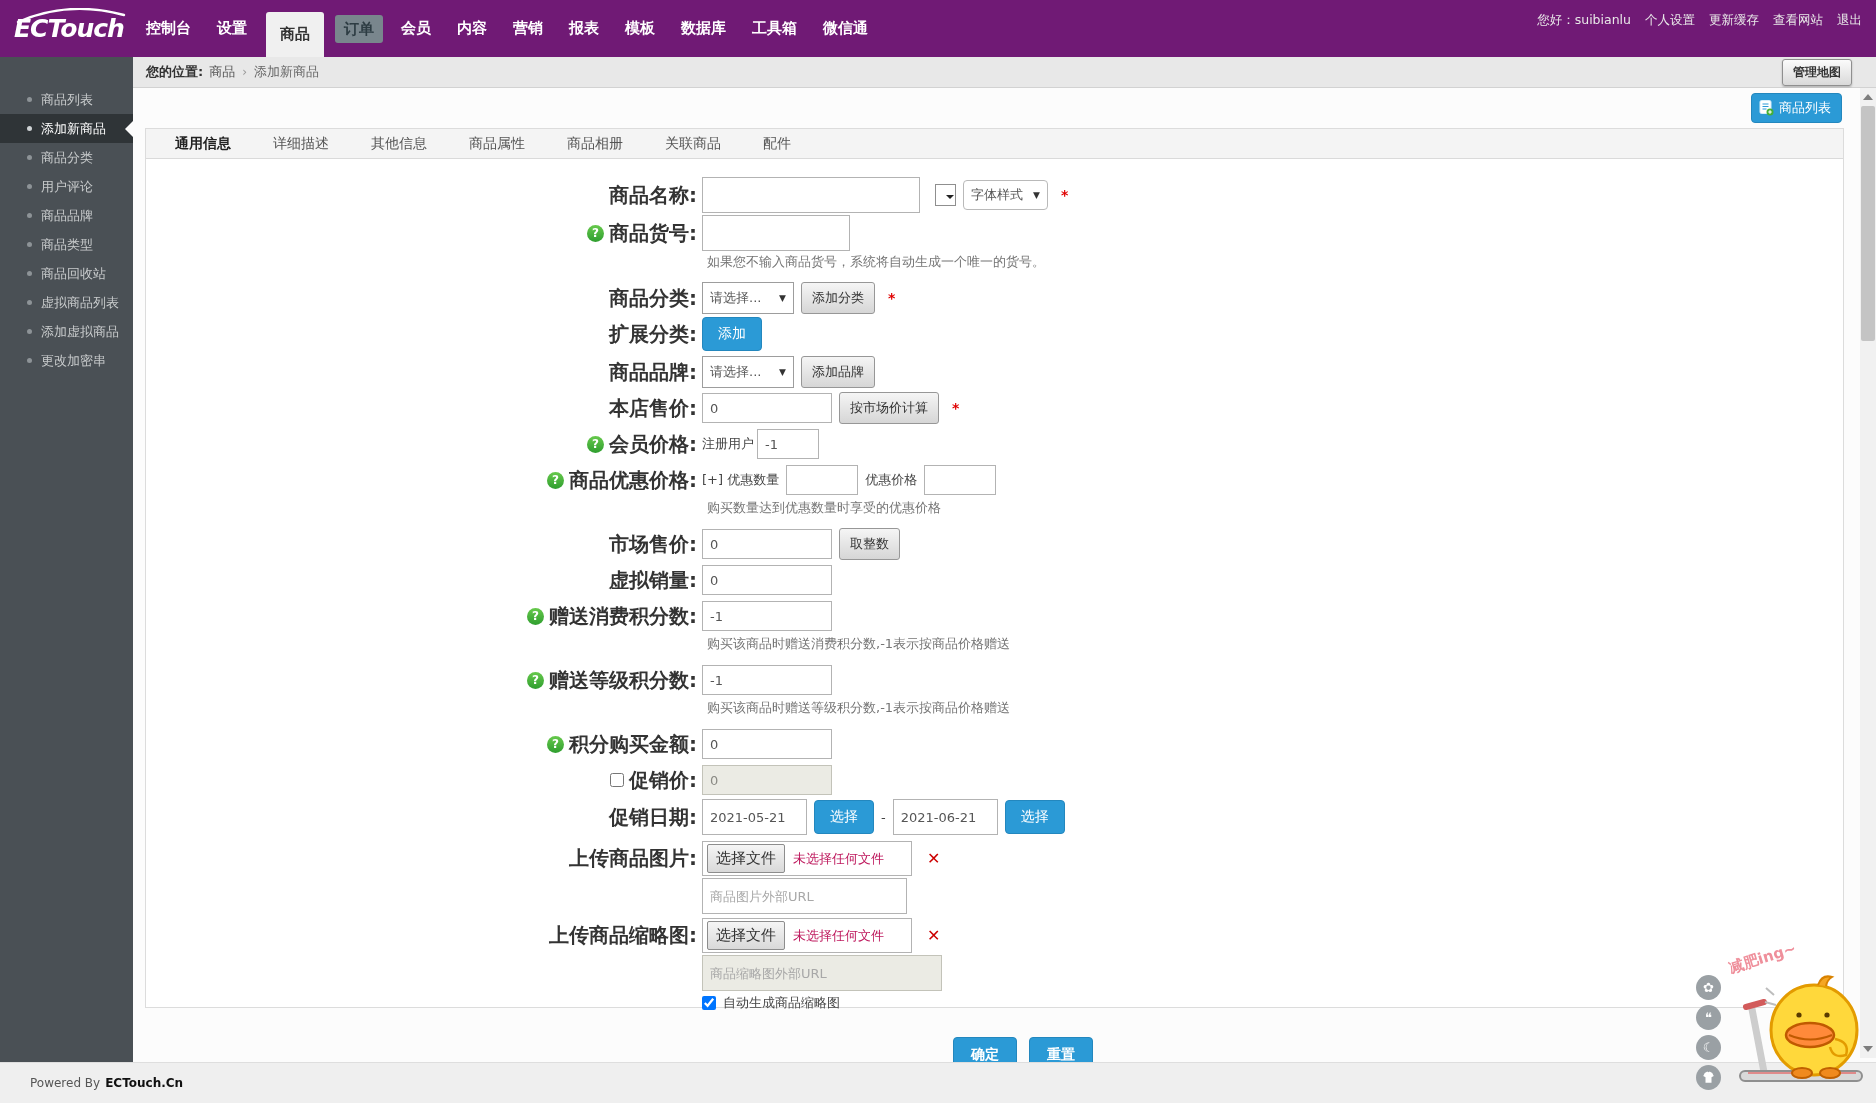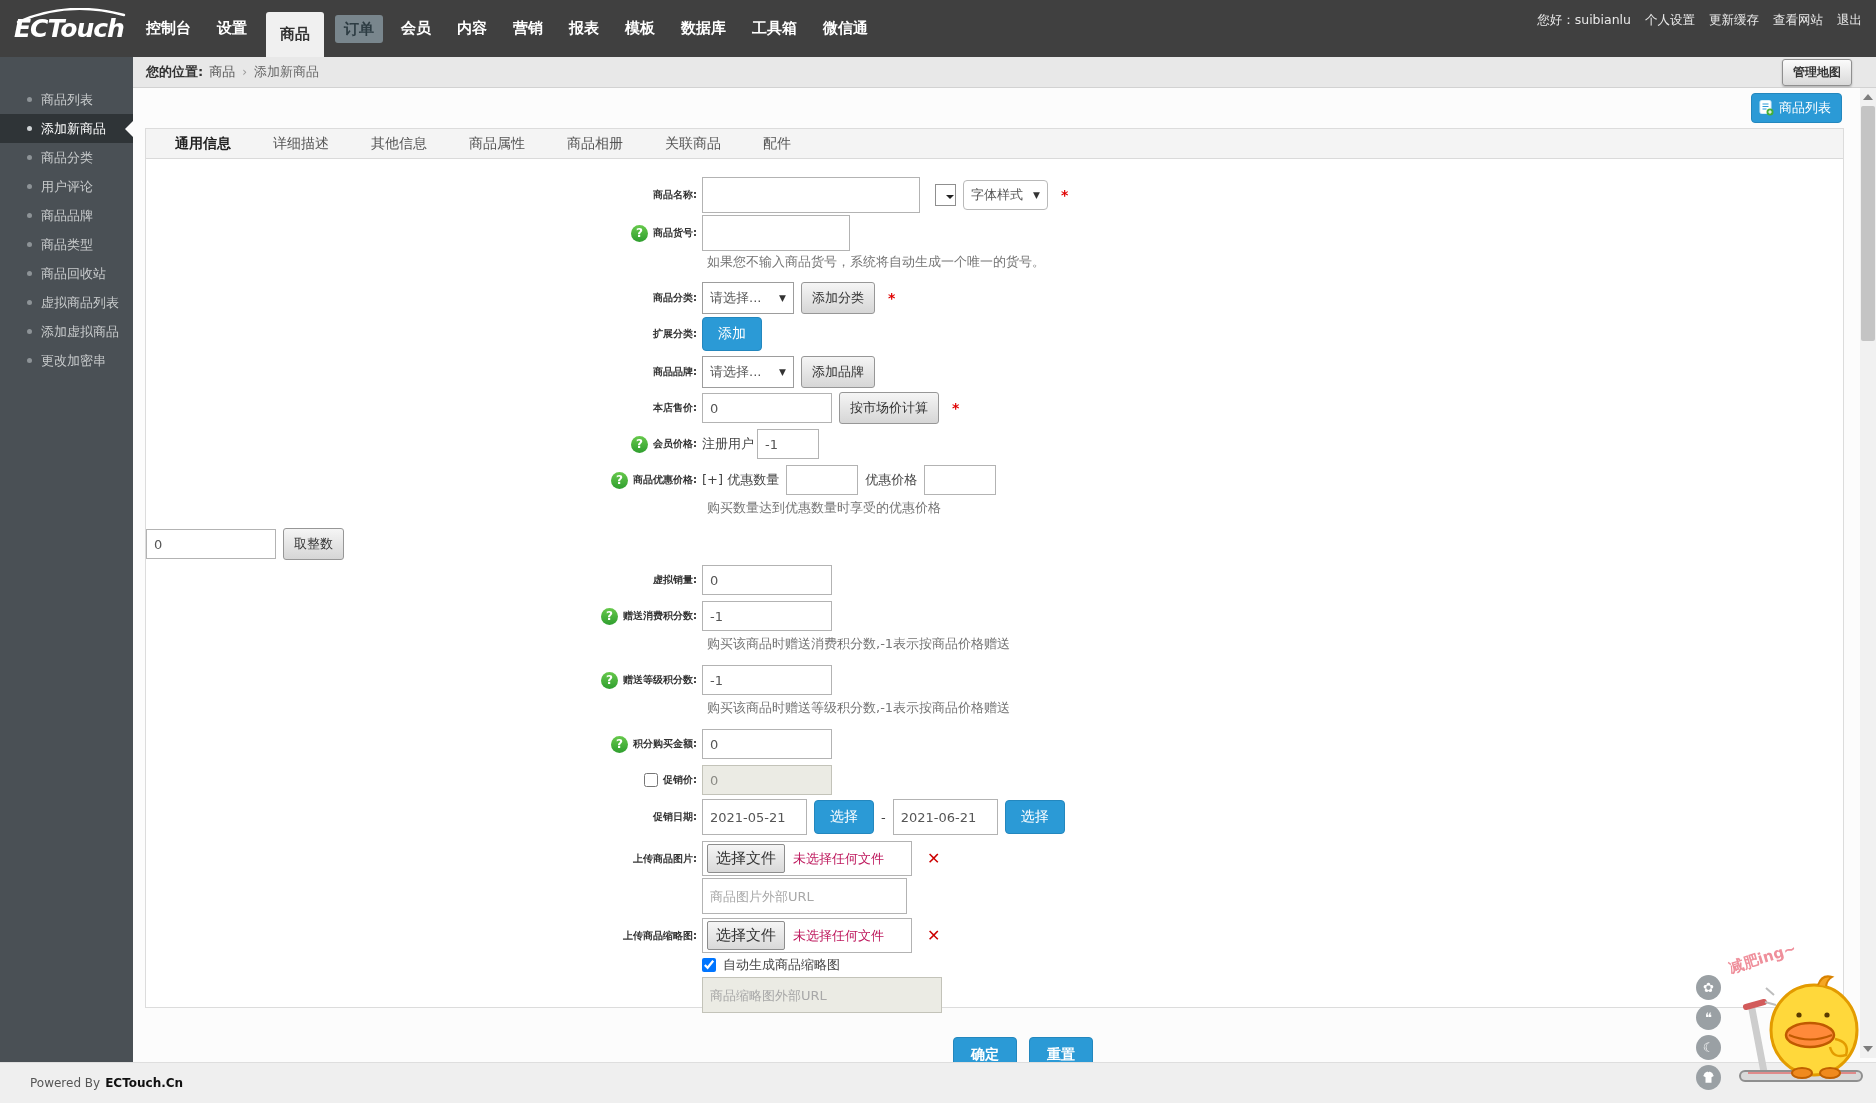--- a/index.html
+++ b/index.html
@@ -1,20 +1,20 @@
 <!DOCTYPE html>
 <html><head>
 <meta charset="utf-8">
 <style>
   * { margin:0; padding:0; box-sizing:border-box; font-family:"DejaVu Sans","Liberation Sans",sans-serif; }
   html,body { width:1876px; height:1103px; overflow:hidden; background:#fcfcfc; }
   .page { position:relative; width:1876px; height:1103px; overflow:hidden; }
 
   
-  .topbar { position:absolute; left:0; top:0; width:1876px; height:57px; background:#404040; display:flex; align-items:stretch; }
+  .topbar { position:absolute; left:0; top:0; width:1876px; height:57px; background:#701a75; display:flex; align-items:stretch; }
   .logo { position:relative; width:133px; display:flex; align-items:center; padding-left:14px; color:#fff;
           font-size:25px; font-weight:bold; font-style:italic; letter-spacing:-1px; cursor:pointer; }
   .logo svg { position:absolute; left:16px; top:8px; }
   .mainnav { display:flex; align-items:flex-end; }
   .nav-item { display:block; color:#fff; font-size:15px; font-weight:bold; padding:0 13px; line-height:57px; height:57px; cursor:pointer; text-decoration:none; }
   .nav-item.active { background:#f0f0f0; color:#333; height:45px; line-height:45px; border-radius:3px 3px 0 0; margin:0 6px; padding:0 14px; }
   .nav-item.highlight { background:#79868d; color:#2d3c43; height:28px; line-height:28px; border-radius:3px; align-self:center; margin:0 5px; padding:0 9px; }
   .userlinks { position:absolute; right:14px; top:0; height:40px; display:flex; align-items:center; gap:14px; }
   .userlinks span, .userlinks a { color:#e8e8e8; font-size:12.5px; text-decoration:none; cursor:pointer; }
   .userlinks .greet { cursor:default; }
@@ -39,21 +39,21 @@
   .goods-list-btn { position:absolute; right:18px; top:5px; background:#2b9ad6; border:1px solid #2387be; border-radius:4px; color:#fff; font-size:13px; padding:5px 10px 5px 7px; display:flex; align-items:center; gap:5px; cursor:pointer; }
   .panel { position:absolute; left:12px; top:40px; width:1699px; height:880px; background:#fff; border:1px solid #dcdcdc; }
   .tabbar { height:30px; background:#f4f4f4; border-bottom:1px solid #dadada; display:flex; padding-left:8px; }
   .tab { line-height:29px; padding:0 21px; font-size:14px; color:#555; cursor:pointer; }
   .tab.active { font-weight:bold; color:#222; }
 
   
   .form-body { padding-top:18px; }
   .form-row { display:flex; align-items:center; min-height:34px; margin-bottom:2px; }
   .fl { width:556px; flex:none; display:flex; align-items:center; justify-content:flex-end; gap:5px; padding-right:5px; }
-  .fl label { font-size:10px; font-weight:bold; color:#333; white-space:nowrap; }
+  .fl label { font-size:20px; font-weight:bold; color:#333; white-space:nowrap; }
   .fv { display:flex; align-items:center; gap:7px; font-size:13px; color:#444; }
   .help-row { margin:2px 0 10px 561px; font-size:13px; color:#757575; line-height:18px; }
   .qicon { width:17px; height:17px; border-radius:50%; background:linear-gradient(#67c94c,#2f9e2f); color:#fff; font-size:12px; font-weight:bold; text-align:center; line-height:17px; flex:none; cursor:pointer; }
   .req { color:#e00000; font-size:14px; font-weight:bold; margin-left:6px; }
   .xmark { color:#cc0000; font-size:16px; font-weight:bold; margin-left:8px; cursor:pointer; }
   .inp { height:30px; border:1px solid #b3b3b3; padding:0 7px; font-size:13px; color:#555; background:#fff; }
   .inp:disabled { background:#ebebe4; border-color:#c3c3b9; color:#8a8a84; }
   .inp::placeholder { color:#a8a8a8; }
   .inp-tall { height:36px; }
   .w218{width:218px} .w148{width:148px} .w130{width:130px} .w62{width:62px} .w72{width:72px} .w105{width:105px} .w205{width:205px} .w240{width:240px}
@@ -292,20 +292,23 @@
           <div class="fv">
             <span>[+] 优惠数量</span>
             <input class="inp w72" value="" style="">
             <span>优惠价格</span>
             <input class="inp w72" value="" style="">
           </div>
         </div>
         <div class="help-row">购买数量达到优惠数量时享受的优惠价格</div>
 
         <div class="form-row">
+          <div class="fl">
+              <label>市场售价:</label>
+            </div>
           <div class="fv">
             <input class="inp w130" value="0" style="">
             <button class="btn-gray">取整数</button>
           </div>
         </div>
 
         <div class="form-row">
           <div class="fl">
               <label>虚拟销量:</label>
             </div>
@@ -393,32 +396,32 @@
               <label>上传商品缩略图:</label>
             </div>
           <div class="fv">
             <span class="filebox">
               <button class="filebtn">选择文件</button>
               <span class="filestatus">未选择任何文件</span>
             </span>
             <span class="xmark">✕</span>
           </div>
         </div>
+        <div class="form-row">
+          <div class="fl"></div>
+          <div class="fv">
+              <input class="inp inp-tall w240" disabled="" placeholder="商品缩略图外部URL" style="">
+            </div>
+        </div>
         <div class="form-row" style="min-height:20px;">
           <div class="fl"></div>
           <div class="fv">
             <input type="checkbox" class="chk" checked="" style="">
             <span style="font-size:13px;color:#444;">自动生成商品缩略图</span>
           </div>
-        </div>
-        <div class="form-row">
-          <div class="fl"></div>
-          <div class="fv">
-              <input class="inp inp-tall w240" disabled="" placeholder="商品缩略图外部URL" style="">
-            </div>
         </div>
 
         <div class="submit-row">
           <button class="btn-blue btn-big">确定</button>
           <button class="btn-blue btn-big">重置</button>
         </div>
 
       </div>
     </div>
   </main>

